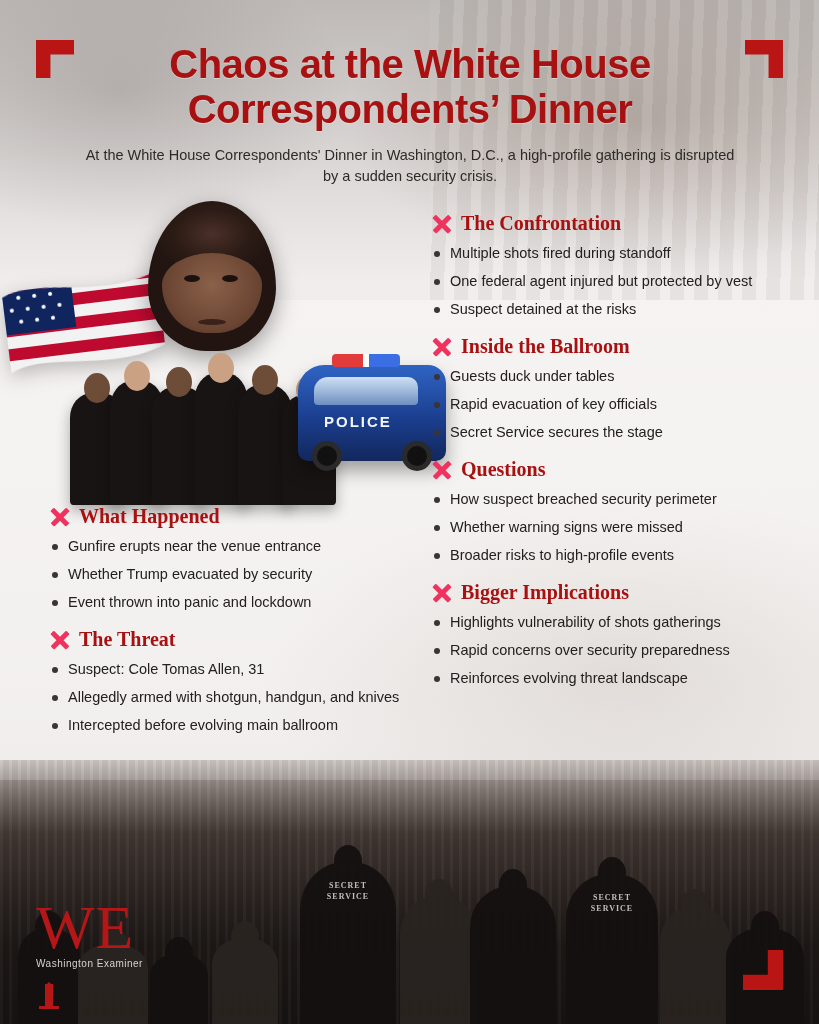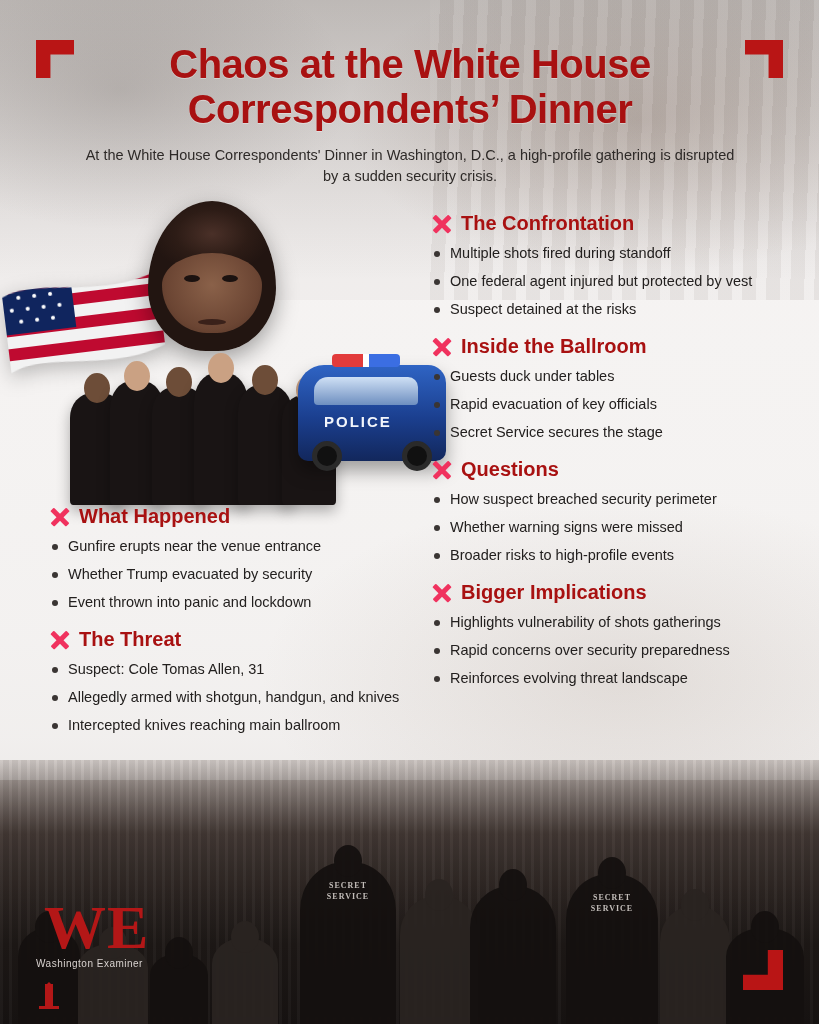--- a/index.html
+++ b/index.html
@@ -170,21 +170,21 @@
   .police .wheel.a { left: 14px; } .police .wheel.b { right: 14px; }
 
   
   .col { position: absolute; }
   .col-left { left: 50px; top: 505px; width: 355px; }
   .col-right { left: 432px; top: 212px; width: 368px; }
 
   .sec { margin-bottom: 16px; }
   .sec-head {
     display: flex; align-items: center; gap: 10px;
-    color: #a81111; font-size: 20px; font-weight: 900; margin-bottom: 9px;
+    color: #a81111; font-size: 20px; font-weight: 900; margin-bottom: 9px; font-family: Liberation Serif, serif;
   }
   .xmark {
     width: 19px; height: 19px; flex: 0 0 19px;
     position: relative;
   }
   .xmark:before, .xmark:after {
     content: ""; position: absolute; left: 50%; top: 50%;
     width: 22px; height: 4.5px; background: #f0325e; border-radius: 1px;
   }
   .xmark:before { transform: translate(-50%,-50%) rotate(45deg); }
@@ -203,21 +203,21 @@
     content: "";
     position: absolute; left: 2px; top: 7px;
     width: 6px; height: 6px; border-radius: 50%;
     background: #3a3533;
   }
 
   
   .logo { position: absolute; left: 36px; bottom: 36px; width: 200px; height: 90px; }
   .logo-we {
     color: #b31717; font-family: "Liberation Serif", serif;
-    font-size: 62px; font-weight: 700; line-height: 58px; letter-spacing: 1px; margin-left: 8px;
+    font-size: 62px; font-weight: 400; line-height: 58px; letter-spacing: 1px;
   }
   .logo-sub {
     color: #d8d2cf; font-size: 10px; letter-spacing: .5px; margin-top: 2px;
     font-family: "Liberation Sans", sans-serif;
   }
   .logo-mon {
     position: absolute; left: 36px; bottom: 14px; width: 26px; height: 28px;
   }
 </style>
 </head>
@@ -318,21 +318,21 @@
     </div>
 
     <div class="sec">
       <div class="sec-head">
         <span class="xmark"></span>
         <span>The Threat</span>
       </div>
       <ul class="bullets">
         <li>Suspect: Cole Tomas Allen, 31</li>
         <li>Allegedly armed with shotgun, handgun, and knives</li>
-        <li>Intercepted knives reaching main ballroom</li>
+        <li>Intercepted before evolving main ballroom</li>
       </ul>
     </div>
 
   </div>
 
   <div class="col col-right">
 
     <div class="sec">
       <div class="sec-head">
         <span class="xmark"></span>

